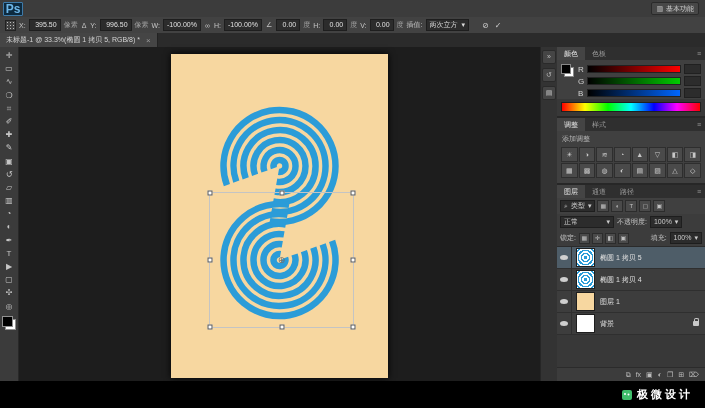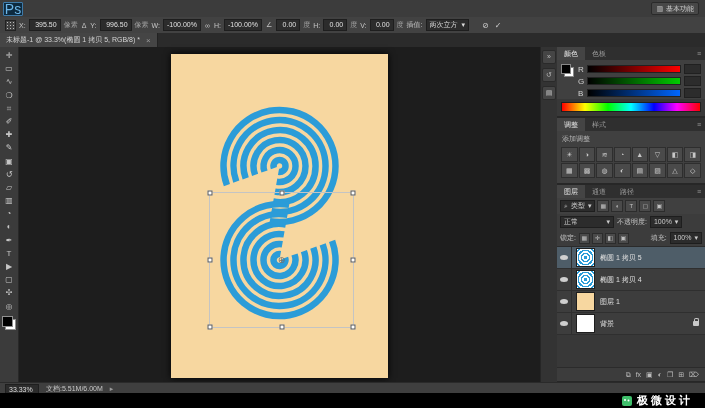--- a/index.html
+++ b/index.html
@@ -5,21 +5,21 @@
   html,body{margin:0;padding:0}
   body{width:705px;height:408px;position:relative;overflow:hidden;background:#1e1e1e;
        font-family:"Liberation Sans","DejaVu Sans",sans-serif;font-size:8px;color:#ccc;
        -webkit-font-smoothing:antialiased}
   .app{position:absolute;inset:0}
 
   
   .menubar{position:absolute;left:0;top:0;right:0;height:17px;background:#3c3c3c;
            border-bottom:1px solid #262626;display:flex;align-items:center}
   .ps-logo{width:18px;height:12px;margin:0 5px 0 3px;background:#0d2a3f;color:#6db6e8;
-           font-size:14px;font-weight:normal;display:flex;align-items:center;justify-content:center;
+           font-size:12px;font-weight:bold;display:flex;align-items:center;justify-content:center;
            border:1px solid #3e7aa8;border-radius:1px}
   .menu-items{display:flex;align-items:center;height:100%}
   .menu-item{padding:0 5px;font-size:7.5px;color:#d8d8d8;line-height:17px;white-space:nowrap}
   .workspace-btn{margin-left:auto;margin-right:6px;display:flex;align-items:center;gap:3px;
                  background:#474747;border:1px solid #2a2a2a;height:11px;padding:0 4px;
                  font-size:7px;color:#cfcfcf;border-radius:2px}
 
   
   .optionsbar{position:absolute;left:0;top:17px;right:0;height:16px;background:#424242;
               border-bottom:1px solid #262626;display:flex;align-items:center;gap:3px;
@@ -135,21 +135,21 @@
   .fbtn{font-size:7px;color:#bdbdbd;line-height:13px}
 
   
   .statusbar{position:absolute;left:0;right:0;bottom:13px;height:12px;background:#3f3f3f;
              border-top:1px solid #2a2a2a;display:flex;align-items:center;gap:7px;
              padding:0 5px;font-size:7px}
   .zoom-box{background:#2c2c2c;border:1px solid #1f1f1f;height:9px;line-height:9px;
             padding:0 3px;color:#ddd;min-width:26px}
   .doc-info{color:#c8c8c8}
   .status-arrow{color:#9a9a9a}
-  .brandbar{position:absolute;left:0;right:0;bottom:0;height:15px;background:#000;display:flex;
+  .brandbar{position:absolute;left:0;right:0;bottom:0;height:27px;background:#000;display:flex;
             align-items:center;justify-content:flex-end;gap:5px;padding-right:12px}
   .wechat-icon{width:10px;height:10px;background:#3fbf6b;border-radius:2px;position:relative;flex:none}
   .wechat-icon::before{content:"";position:absolute;left:2px;top:3px;width:2px;height:2px;
                        border-radius:50%;background:#fff;box-shadow:3.5px 0.5px 0 #fff}
   .brand-name{color:#fff;font-size:11px;font-weight:bold;letter-spacing:3px;line-height:13px}
 </style>
 </head>
 <body>
 
 <div class="app">

